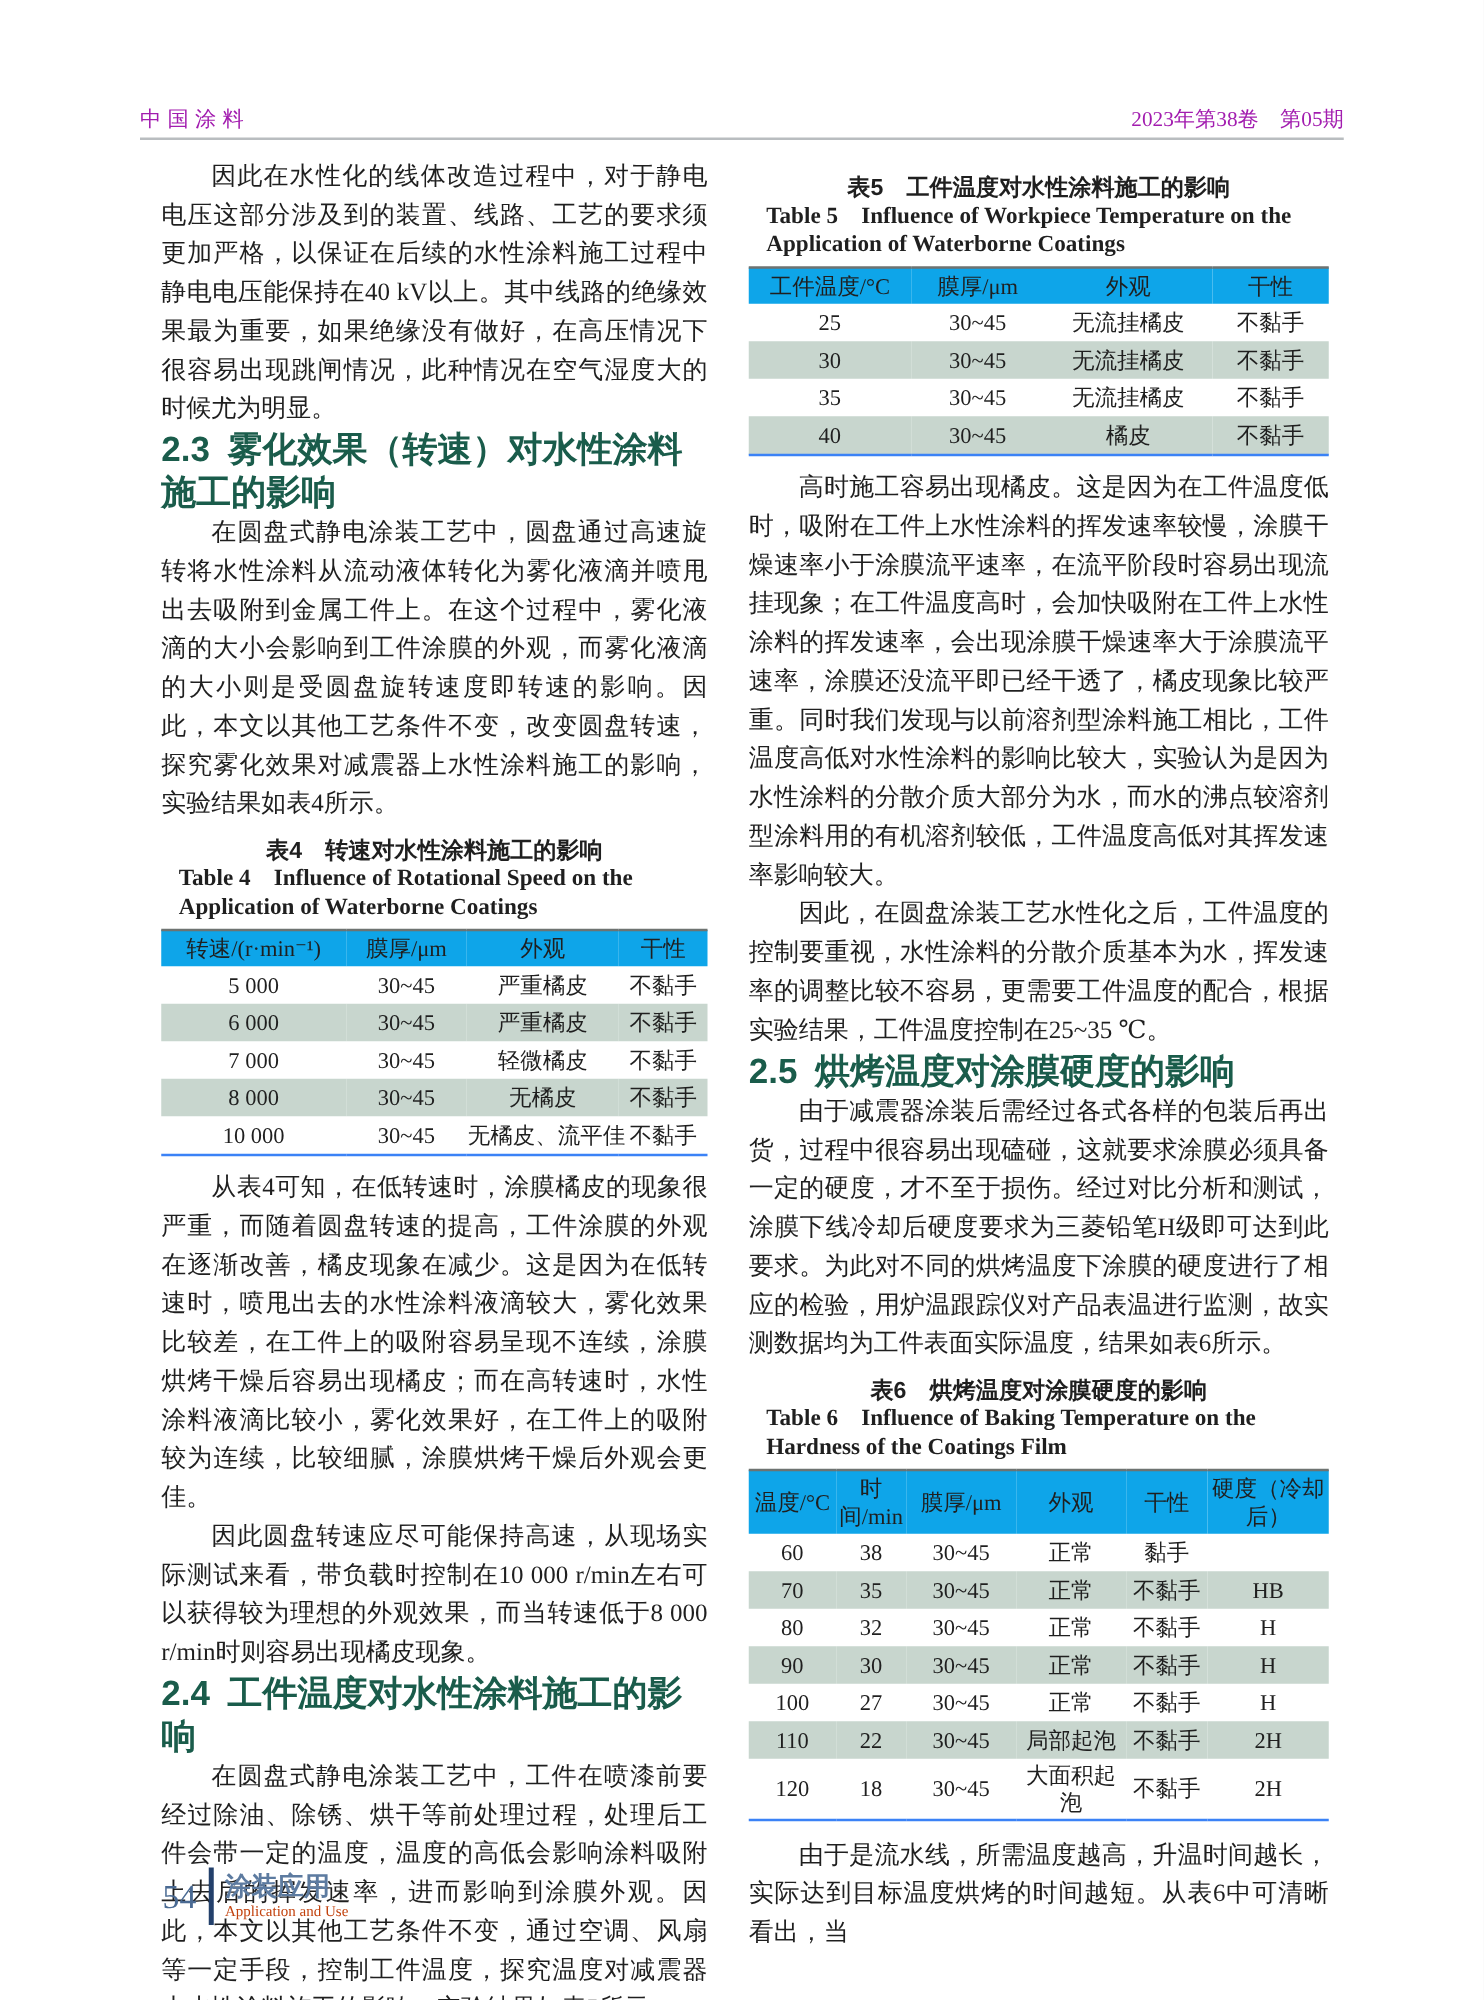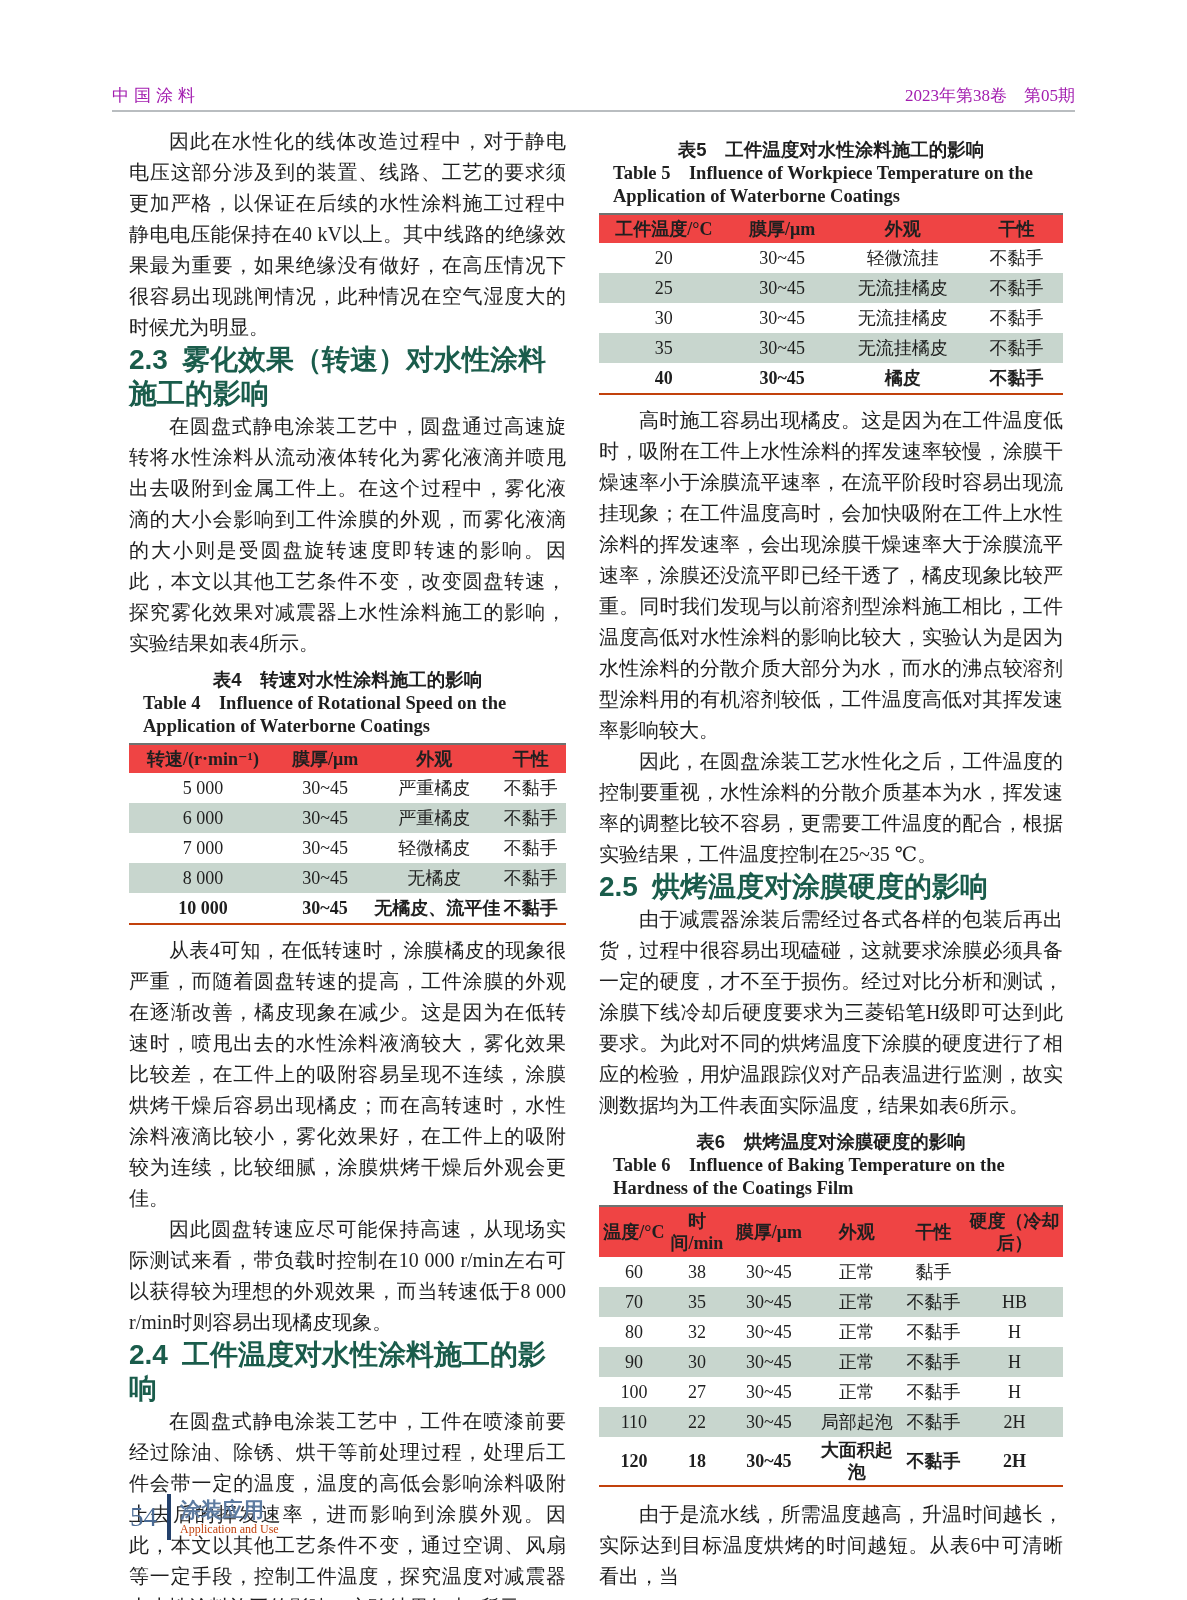--- a/index.html
+++ b/index.html
@@ -26,25 +26,25 @@
     color:#1a5c4b;font-size:28px;line-height:34px;text-align:left;}
   .sec-num{margin-right:14px;}
   
   .tcap-cn{font-family:"Liberation Sans","DejaVu Sans",sans-serif;font-weight:bold;
     font-size:18.5px;line-height:24px;text-align:center;margin-top:9px;text-indent:0;}
   .tcap-en{font-weight:bold;font-size:18.5px;line-height:23px;text-align:left;
     text-indent:0;padding:0 14px;}
   
   table.dtable{width:100%;border-collapse:collapse;font-size:18px;margin-top:5px;
     table-layout:fixed;}
-  table.dtable th{background:#ef4444;font-weight:bold;border-top:2px solid #6e7371;
+  table.dtable th{background:#0ea5e9;font-weight:normal;border-top:2px solid #6e7371;
     padding:3px 1px;line-height:22px;text-align:center;}
   table.dtable td{padding:2px 1px;height:26px;line-height:22px;text-align:center;}
   table.dtable tbody tr:nth-child(even) td{background:#c8d6ce;}
-  table.dtable tbody tr:last-child td{border-bottom:2px solid #c2410c;font-weight:bold;}
+  table.dtable tbody tr:last-child td{border-bottom:2px solid #3b82f6;}
   .nowrap{white-space:nowrap;}
   
   .footer{position:absolute;left:130px;top:1494px;display:flex;align-items:center;}
   .page-num{font-size:27px;color:#4a6a93;margin-right:10px;}
   .footer-bar{width:4px;height:46px;background:#23406b;margin-right:9px;}
   .footer-cn{font-family:Liberation Sans, sans-serif;font-weight:bold;
     font-size:21px;line-height:24px;color:#5d7ba0;}
   .footer-en{font-size:12px;line-height:15px;color:#c2410c;}
 </style>
 </head>
@@ -131,26 +131,20 @@
       <thead>
         <tr>
           <th style="width:28%">工件温度/°C</th>
           <th style="width:23%">膜厚/μm</th>
           <th style="width:29%">外观</th>
           <th style="width:20%">干性</th>
         </tr>
       </thead>
       <tbody>
         <tr>
-          <td>20</td>
-          <td>30~45</td>
-          <td>轻微流挂</td>
-          <td>不黏手</td>
-        </tr>
-        <tr>
           <td>25</td>
           <td>30~45</td>
           <td>无流挂橘皮</td>
           <td>不黏手</td>
         </tr>
         <tr>
           <td>30</td>
           <td>30~45</td>
           <td>无流挂橘皮</td>
           <td>不黏手</td>

